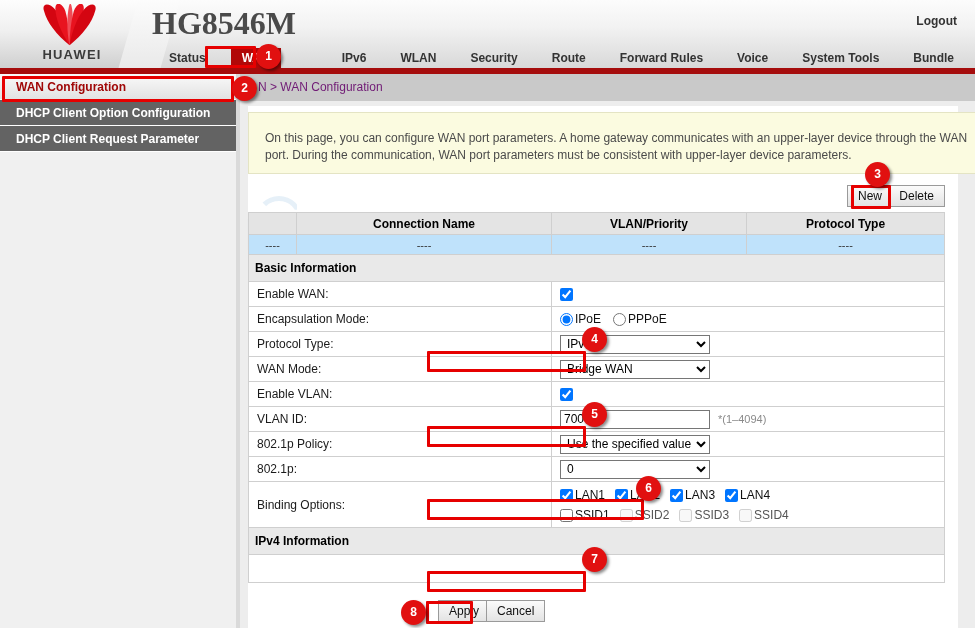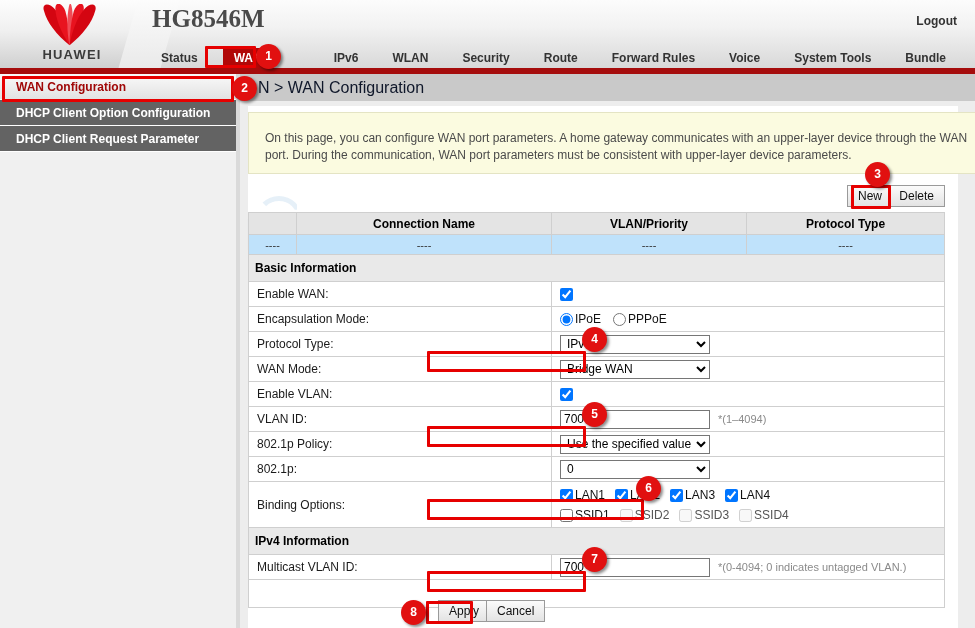--- a/index.html
+++ b/index.html
@@ -30,30 +30,30 @@
     font-weight:bold; font-size:13px; color:#3b3b3b; letter-spacing:1.2px;
   }
   #header-slash {
     position:absolute; left:128px; top:-10px; width:42px; height:90px;
     background:linear-gradient(to bottom,#ffffff,#e6e6e6);
     transform:skewX(-16deg);
   }
   #model-title {
     position:absolute; left:152px; top:5px;
     font-family:"Liberation Serif", serif;
-    font-size:25px; font-weight:bold; color:#4a4a4a;
+    font-size:32px; font-weight:bold; color:#4a4a4a;
   }
   #logout-link {
     position:absolute; right:18px; top:14px;
     font-size:12px; font-weight:bold; color:#333; cursor:pointer;
   }
 
   
   #navbar {
-    position:absolute; left:152px; top:47px; height:21px;
+    position:absolute; left:160px; top:47px; height:21px;
     display:flex; align-items:center; gap:16px;
   }
   .nav-item {
     font-size:12px; font-weight:bold; color:#333;
     padding:3px 9px; cursor:pointer; white-space:nowrap;
   }
   .nav-item.active {
     background:#b10808; color:#ffffff;
     padding:3px 11px;
   }
@@ -88,21 +88,21 @@
     background:#dadada;
   }
 
   #content {
     position:absolute; left:240px; top:74px; width:735px; height:554px;
     background:#ededed;
   }
   #breadcrumb {
     position:absolute; left:0px; top:0px; width:735px; height:27px;
     line-height:27px; padding-left:18px;
-    background:#c9c9c9; color:#0f172a; font-size:16px;
+    background:#c9c9c9; color:#701a75; font-size:12px;
   }
 
   
   #card {
     position:absolute; left:8px; top:32px; width:710px; height:590px;
     background:#ffffff;
   }
 
   
   #watermark {
@@ -366,26 +366,20 @@
       <div class="cb-line">
         <input type="checkbox" class="chk" style=""><span class="cb-label">SSID1</span><input type="checkbox" class="chk" disabled="" style=""><span class="cb-label dim">SSID2</span><input type="checkbox" class="chk" disabled="" style=""><span class="cb-label dim">SSID3</span><input type="checkbox" class="chk" disabled="" style=""><span class="cb-label dim">SSID4</span>
       </div>
     </td>
   </tr>
 
   <tr class="section-row">
     <td colspan="4">IPv4 Information</td>
   </tr>
 
-  <tr class="frm-row">
-    <td class="lbl" colspan="2">Multicast VLAN ID:</td>
-    <td class="val" colspan="2">
-      <input type="text" class="hwtext" value="700" style=""><span class="hint">*(0-4094; 0 indicates untagged VLAN.)</span>
-    </td>
-  </tr>
 
   <tr class="frm-row">
     <td colspan="4" style="height:28px;background:#fff;"></td>
   </tr>
 </tbody>
   </table>
 
 <div id="btnrow">
   <button class="btn" id="btn-apply">Apply</button>
   <button class="btn" id="btn-cancel">Cancel</button>

